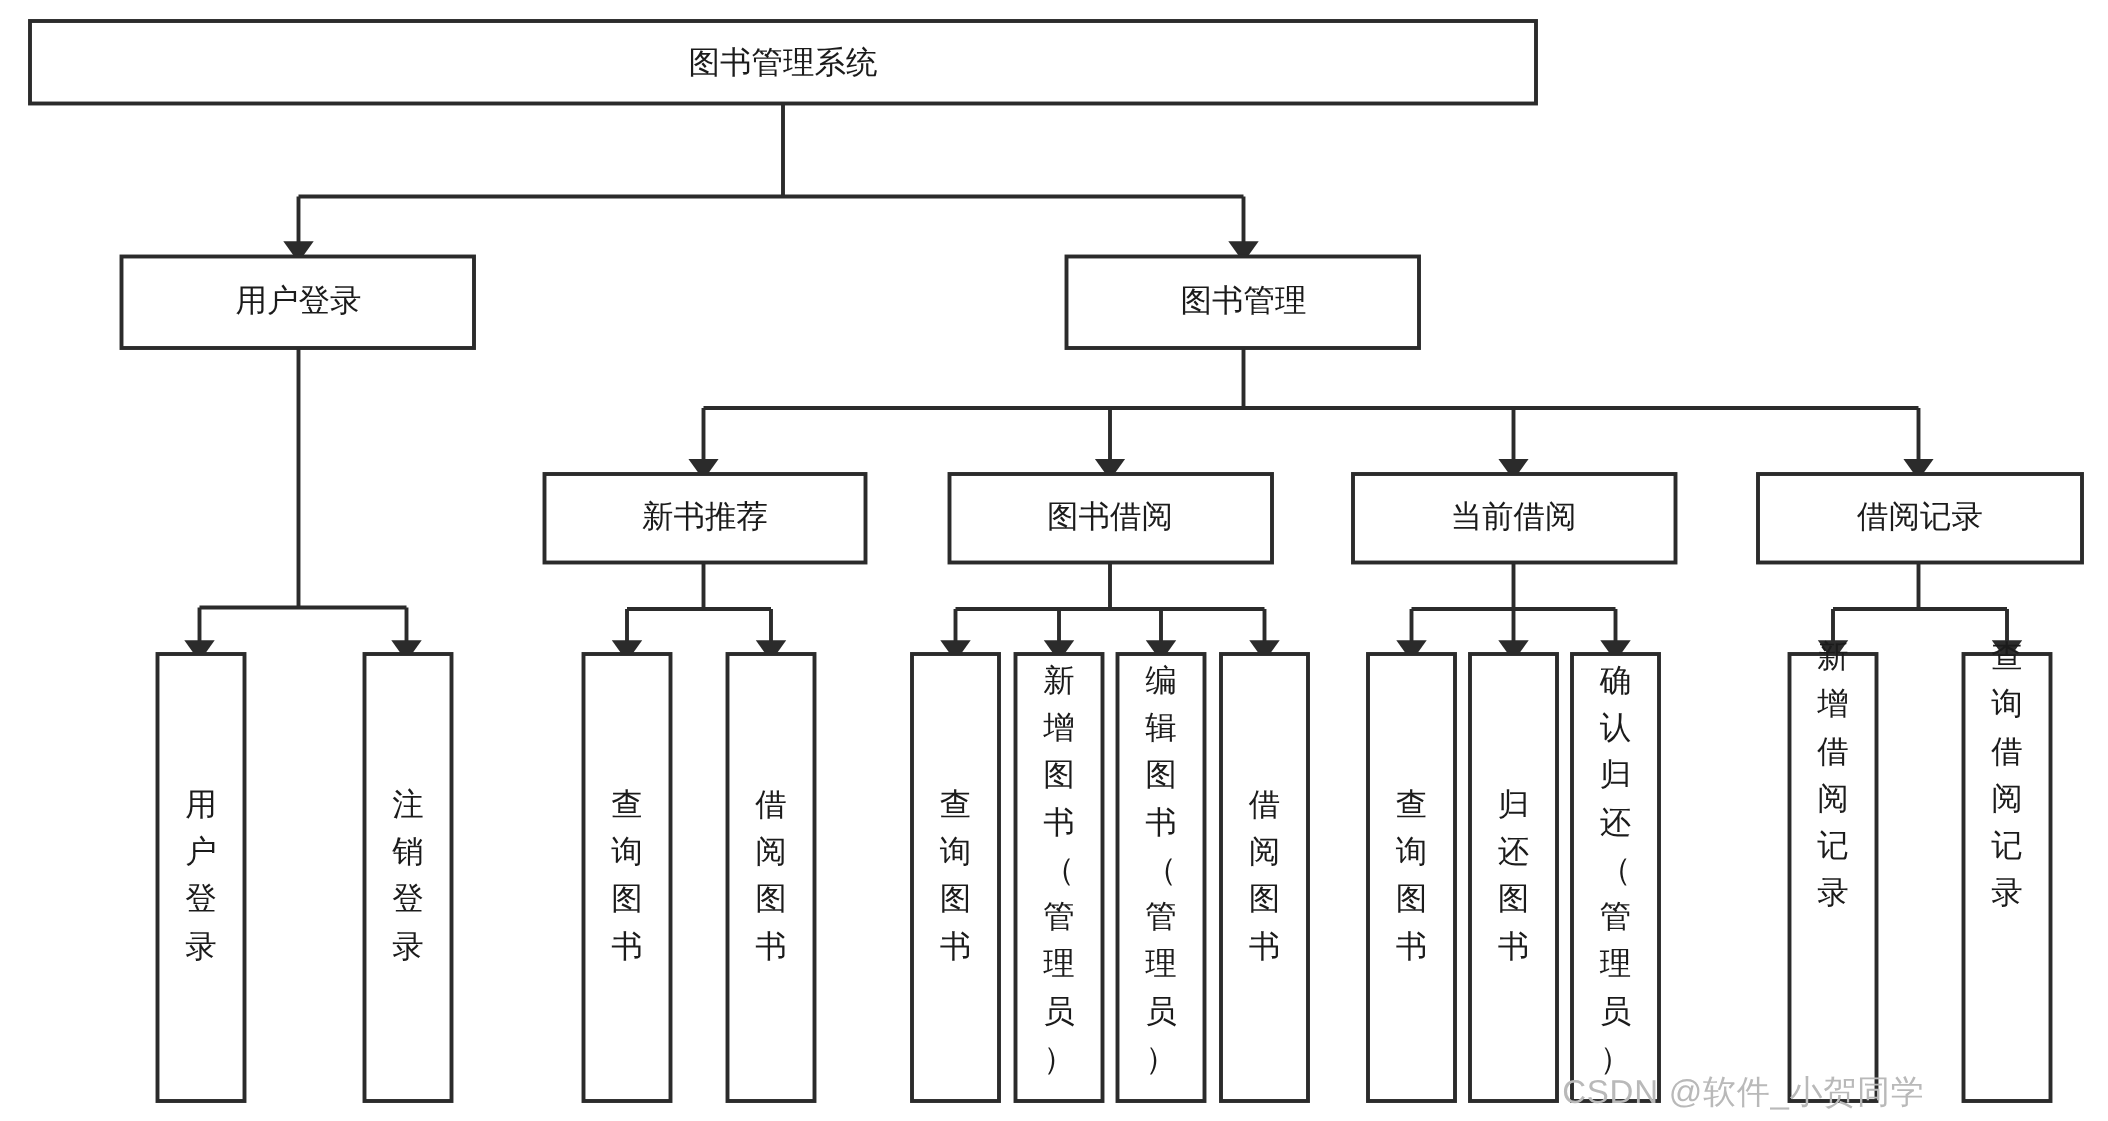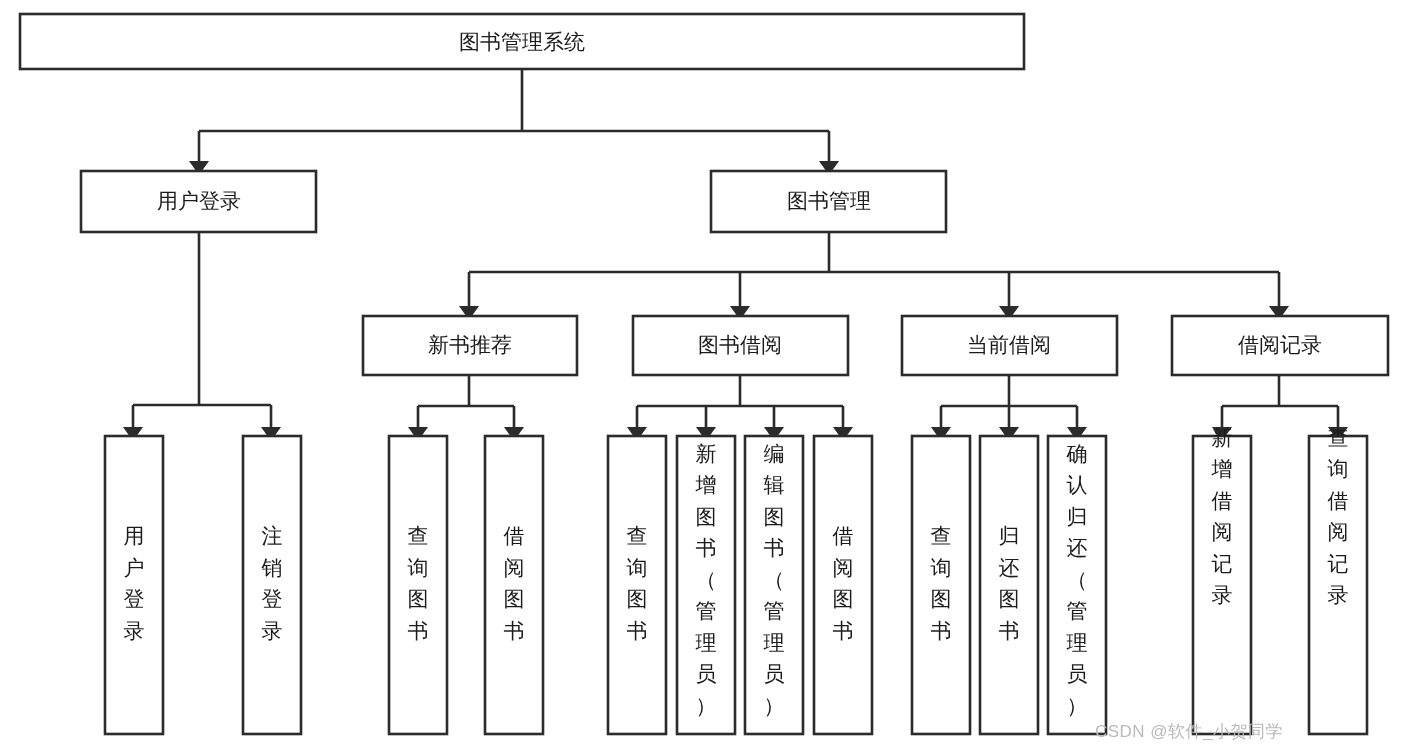--- a/index.html
+++ b/index.html
@@ -48,21 +48,21 @@
     stroke: #2b2b2b;
     stroke-width: 2.6;
     fill: none;
     stroke-linecap: butt;
   }
   .watermark-text {
     position: absolute;
     right: 12px;
     bottom: 4px;
     color: #b9b9b9;
-    font-size: 17px;
+    font-size: 22px;
     font-family: "Liberation Sans", "DejaVu Sans", sans-serif;
     white-space: nowrap;
     letter-spacing: 0.5px;
     pointer-events: none;
   }
 </style>
 </head>
 <body>
 
 <div id="diagram-root">

